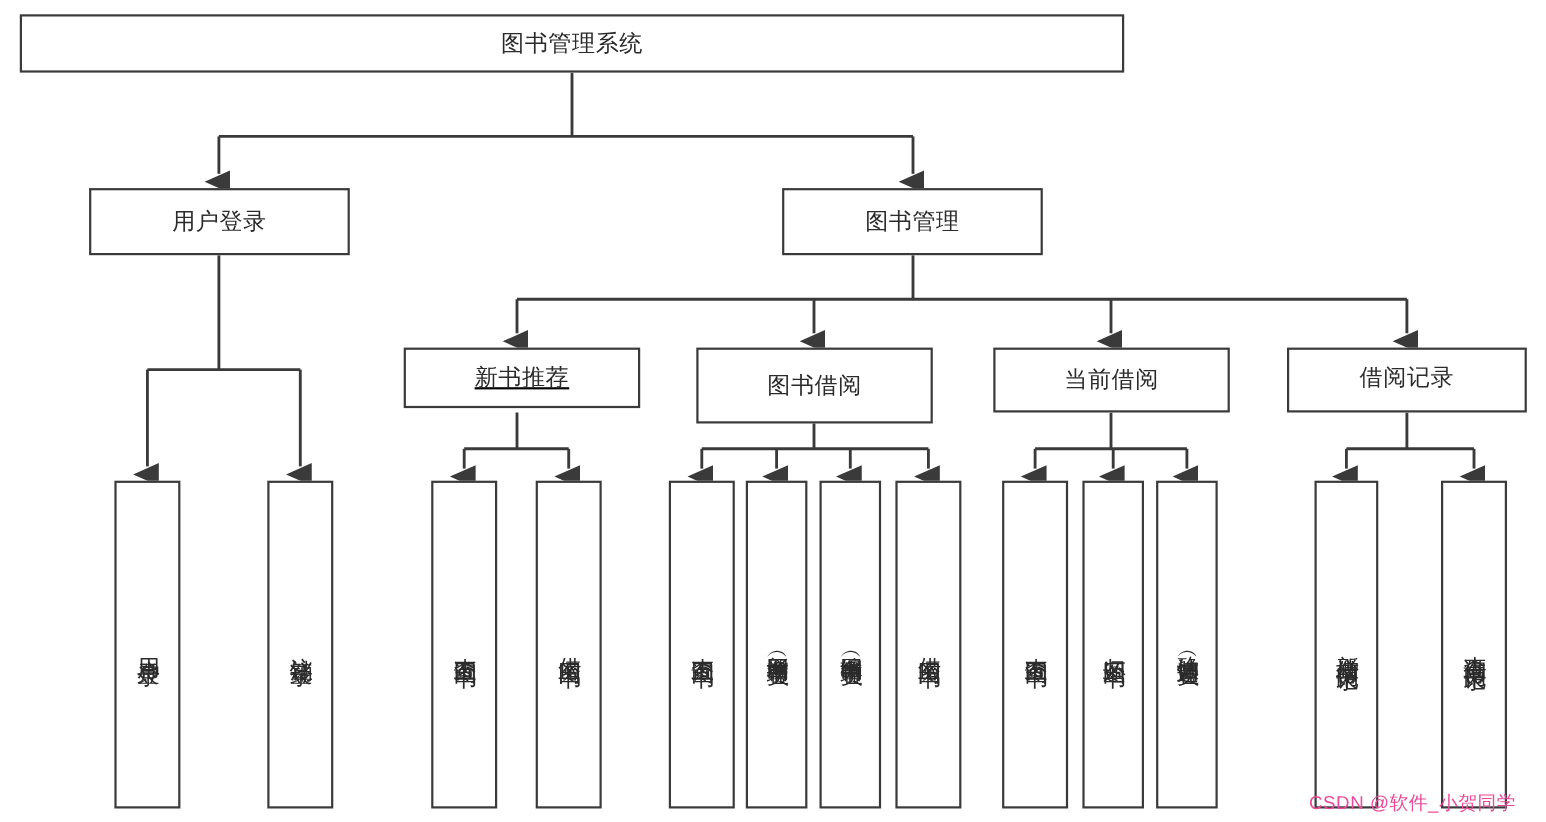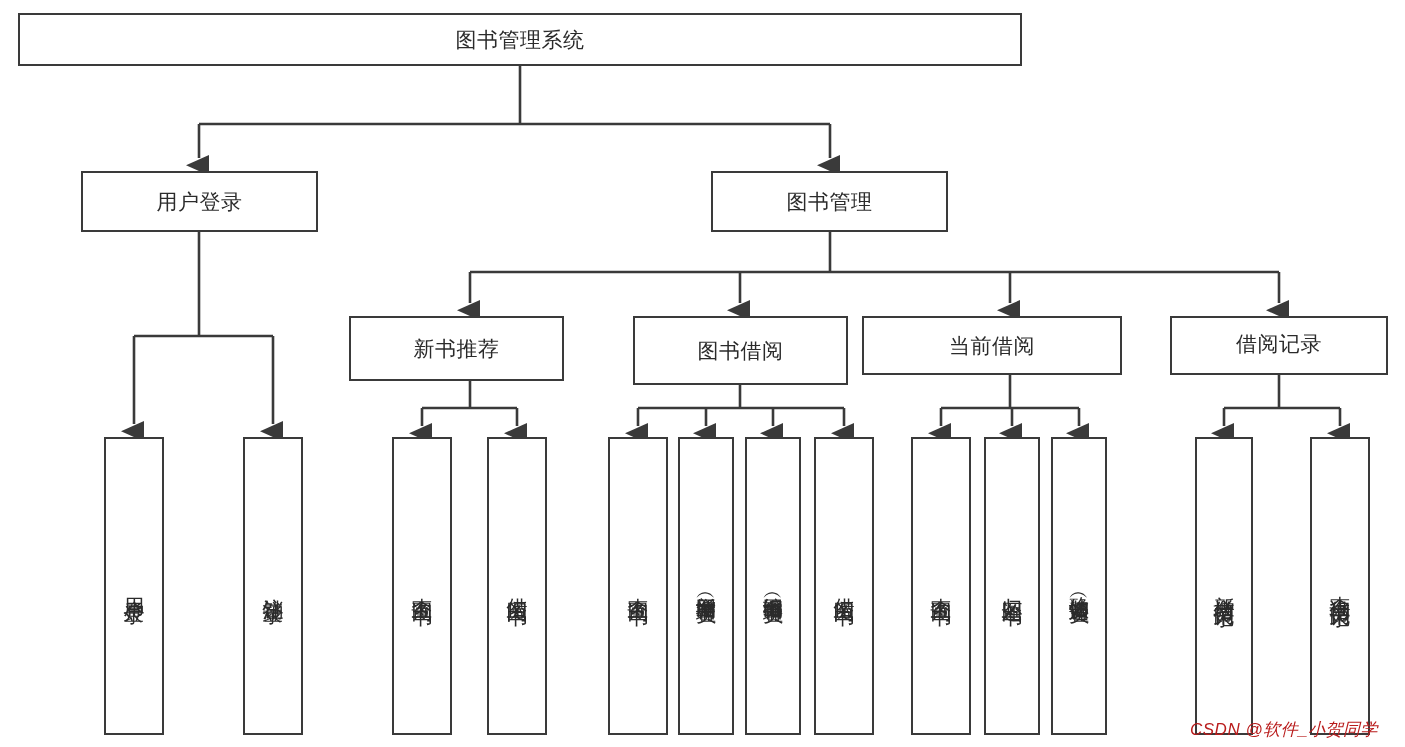--- a/index.html
+++ b/index.html
@@ -59,26 +59,25 @@
     line-height: 1.05;
     letter-spacing: 2.5px;
     white-space: nowrap;
   }
   .node.vert.tight .label {
     letter-spacing: 1.2px;
     font-size: 20px;
   }
   .watermark {
     position: absolute;
-    color: #b91c1c;
+    color: #ec4899;
     font-size: 17px;
     white-space: nowrap;
     letter-spacing: 0.5px;
     pointer-events: none;
-    font-style: italic;
   }
 </style>
 </head>
 <body>
 
 <div id="diagram-root">
 
   <svg id="edges" viewBox="0 0 1405 747" xmlns="http://www.w3.org/2000/svg">
     <defs>
       <marker id="arrow" markerWidth="10" markerHeight="10" refX="1.2" refY="4" orient="auto" markerUnits="strokeWidth">
@@ -135,27 +134,27 @@
     <span class="label">图书管理系统</span>
   </div>
 
   <div class="node horiz" id="node-l2-0" style="left: 81px; top: 171px; width: 237px; height: 61px;">
     <span class="label">用户登录</span>
   </div>
   <div class="node horiz" id="node-l2-1" style="left: 711px; top: 171px; width: 237px; height: 61px;">
     <span class="label">图书管理</span>
   </div>
 
-  <div class="node horiz" id="node-l3-0" style="left: 349px; top: 316px; width: 215px; height: 65px;">
+  <div class="node horiz" id="node-l3-0" style="left: 367px; top: 316px; width: 215px; height: 55px; text-decoration: underline;">
     <span class="label">新书推荐</span>
   </div>
   <div class="node horiz" id="node-l3-1" style="left: 633px; top: 316px; width: 215px; height: 69px;">
     <span class="label">图书借阅</span>
   </div>
-  <div class="node horiz" id="node-l3-2" style="left: 862px; top: 316px; width: 260px; height: 59px;">
+  <div class="node horiz" id="node-l3-2" style="left: 903px; top: 316px; width: 215px; height: 59px;">
     <span class="label">当前借阅</span>
   </div>
   <div class="node horiz" id="node-l3-3" style="left: 1170px; top: 316px; width: 218px; height: 59px; font-family: Liberation Mono, monospace;">
     <span class="label">借阅记录</span>
   </div>
 
   <div class="node vert" id="node-leaf-0" style="left: 104px; top: 437px; width: 60px; height: 298px;">
     <span class="label">用户登录</span>
   </div>
   <div class="node vert" id="node-leaf-1" style="left: 243px; top: 437px; width: 60px; height: 298px;">

